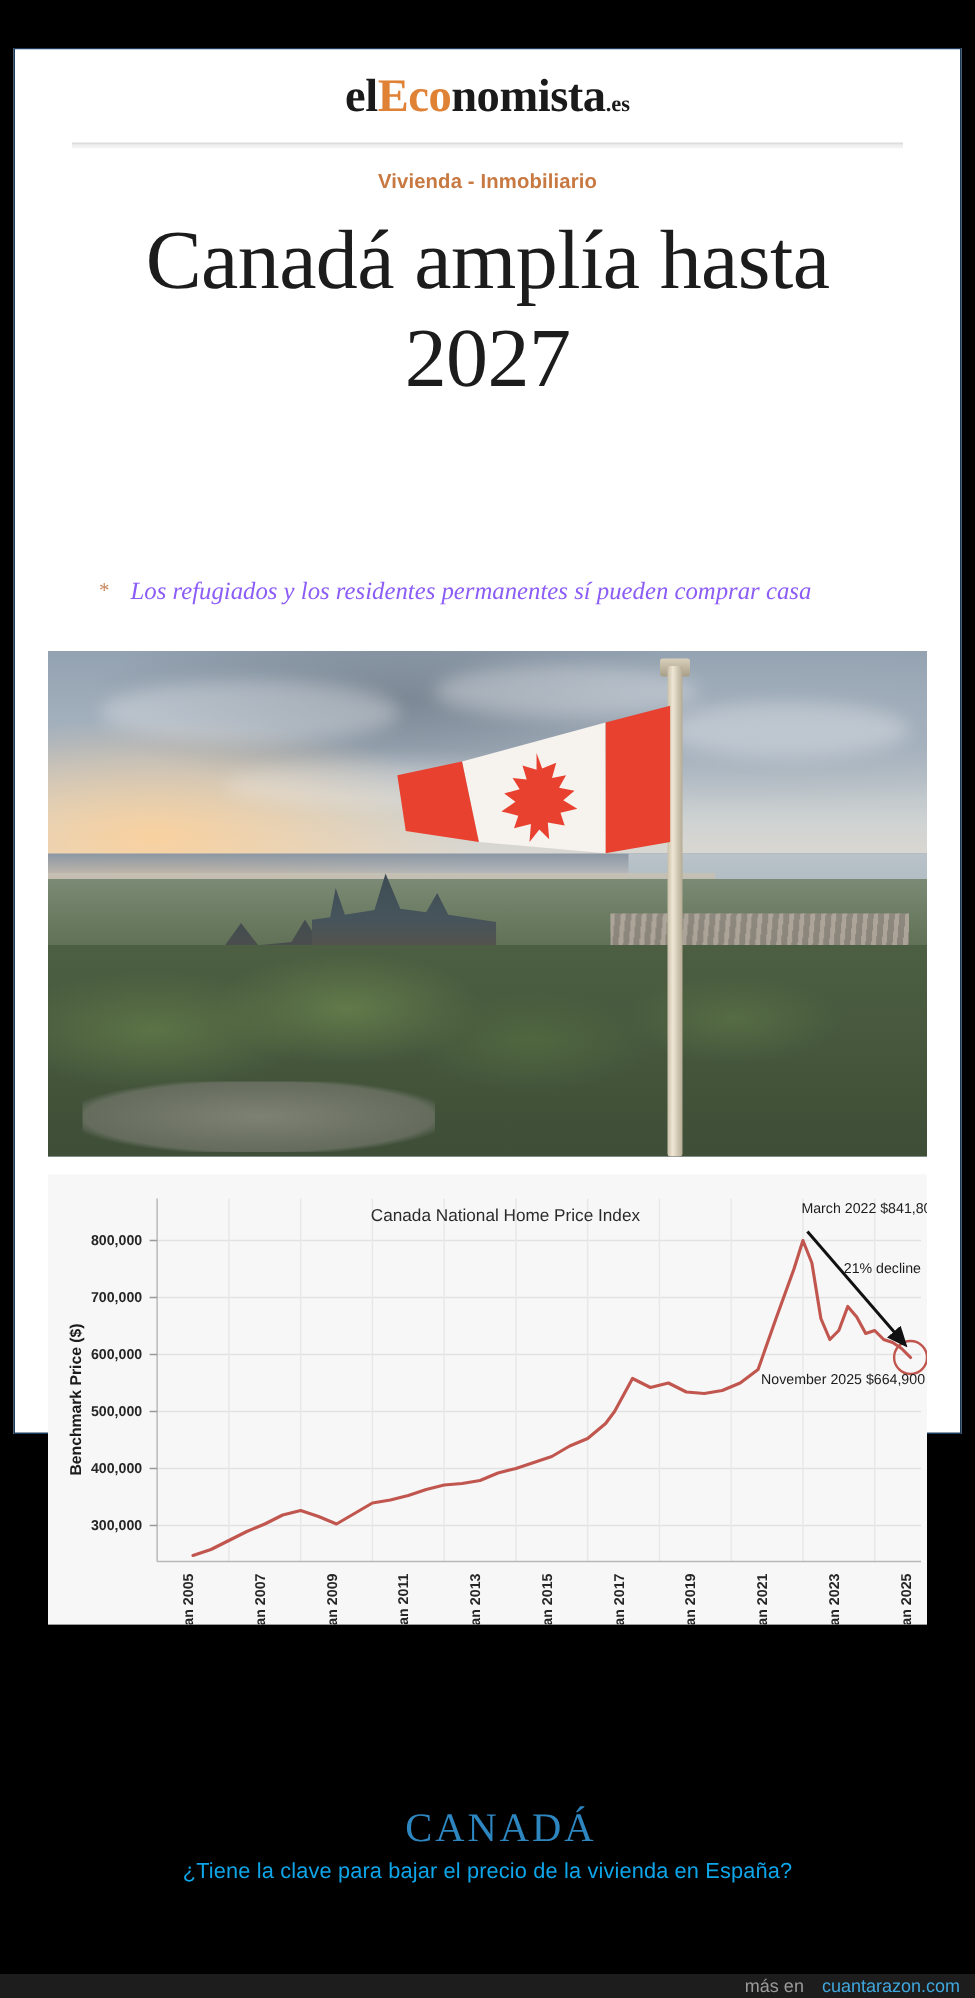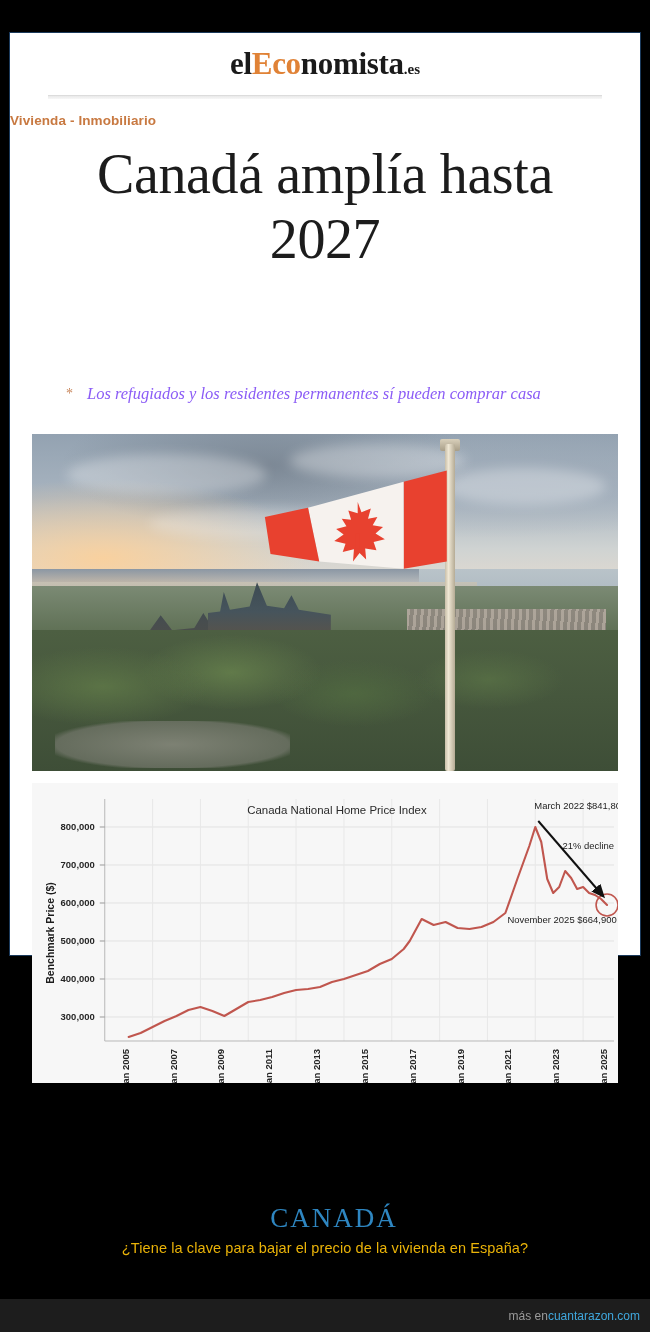--- a/index.html
+++ b/index.html
@@ -51,21 +51,21 @@
 
   .masthead-rule {
     height: 4px;
     margin: 0 38px;
     background: linear-gradient(to bottom, #e9e9e9, #f7f7f7);
     border-top: 1px solid #dcdcdc;
   }
 
   
   .kicker {
-    text-align: left;
+    text-align: center;
     font-size: 13.5px;
     font-weight: bold;
     color: #c87941;
     padding-top: 14px;
     letter-spacing: .1px;
   }
 
   
   .headline {
     font-family: "Liberation Serif", serif;
@@ -228,40 +228,40 @@
   .caption-title {
     font-family: "Liberation Serif", serif;
     font-size: 27px;
     color: #2e86c1;
     letter-spacing: 2px;
     line-height: 1.05;
     margin-left: 18px;
   }
   .caption-sub {
     font-size: 14.5px;
-    color: #eab308;
+    color: #0ea5e9;
     padding-top: 8px;
     letter-spacing: .1px;
   }
 
   
   .footer {
     position: absolute;
     left: 0; bottom: 0;
     width: 650px;
-    height: 33px;
+    height: 16px;
     background: #1d1d1d;
     display: flex;
     align-items: center;
     justify-content: flex-end;
     padding-right: 10px;
     font-size: 12px;
   }
   .footer .mas { color: #9a9a9a; }
-  .footer .site { color: #3fa7dd; padding-left: 0; text-align: center; }
+  .footer .site { color: #3fa7dd; padding-left: 12px; text-align: center; }
 </style>
 </head>
 <body>
 
 <div class="page">
 
   <div class="card">
 
     <div class="masthead">
       <div class="logo"><span>el</span><span class="eco">Eco</span><span>nomista</span><span class="tld">.es</span></div>

